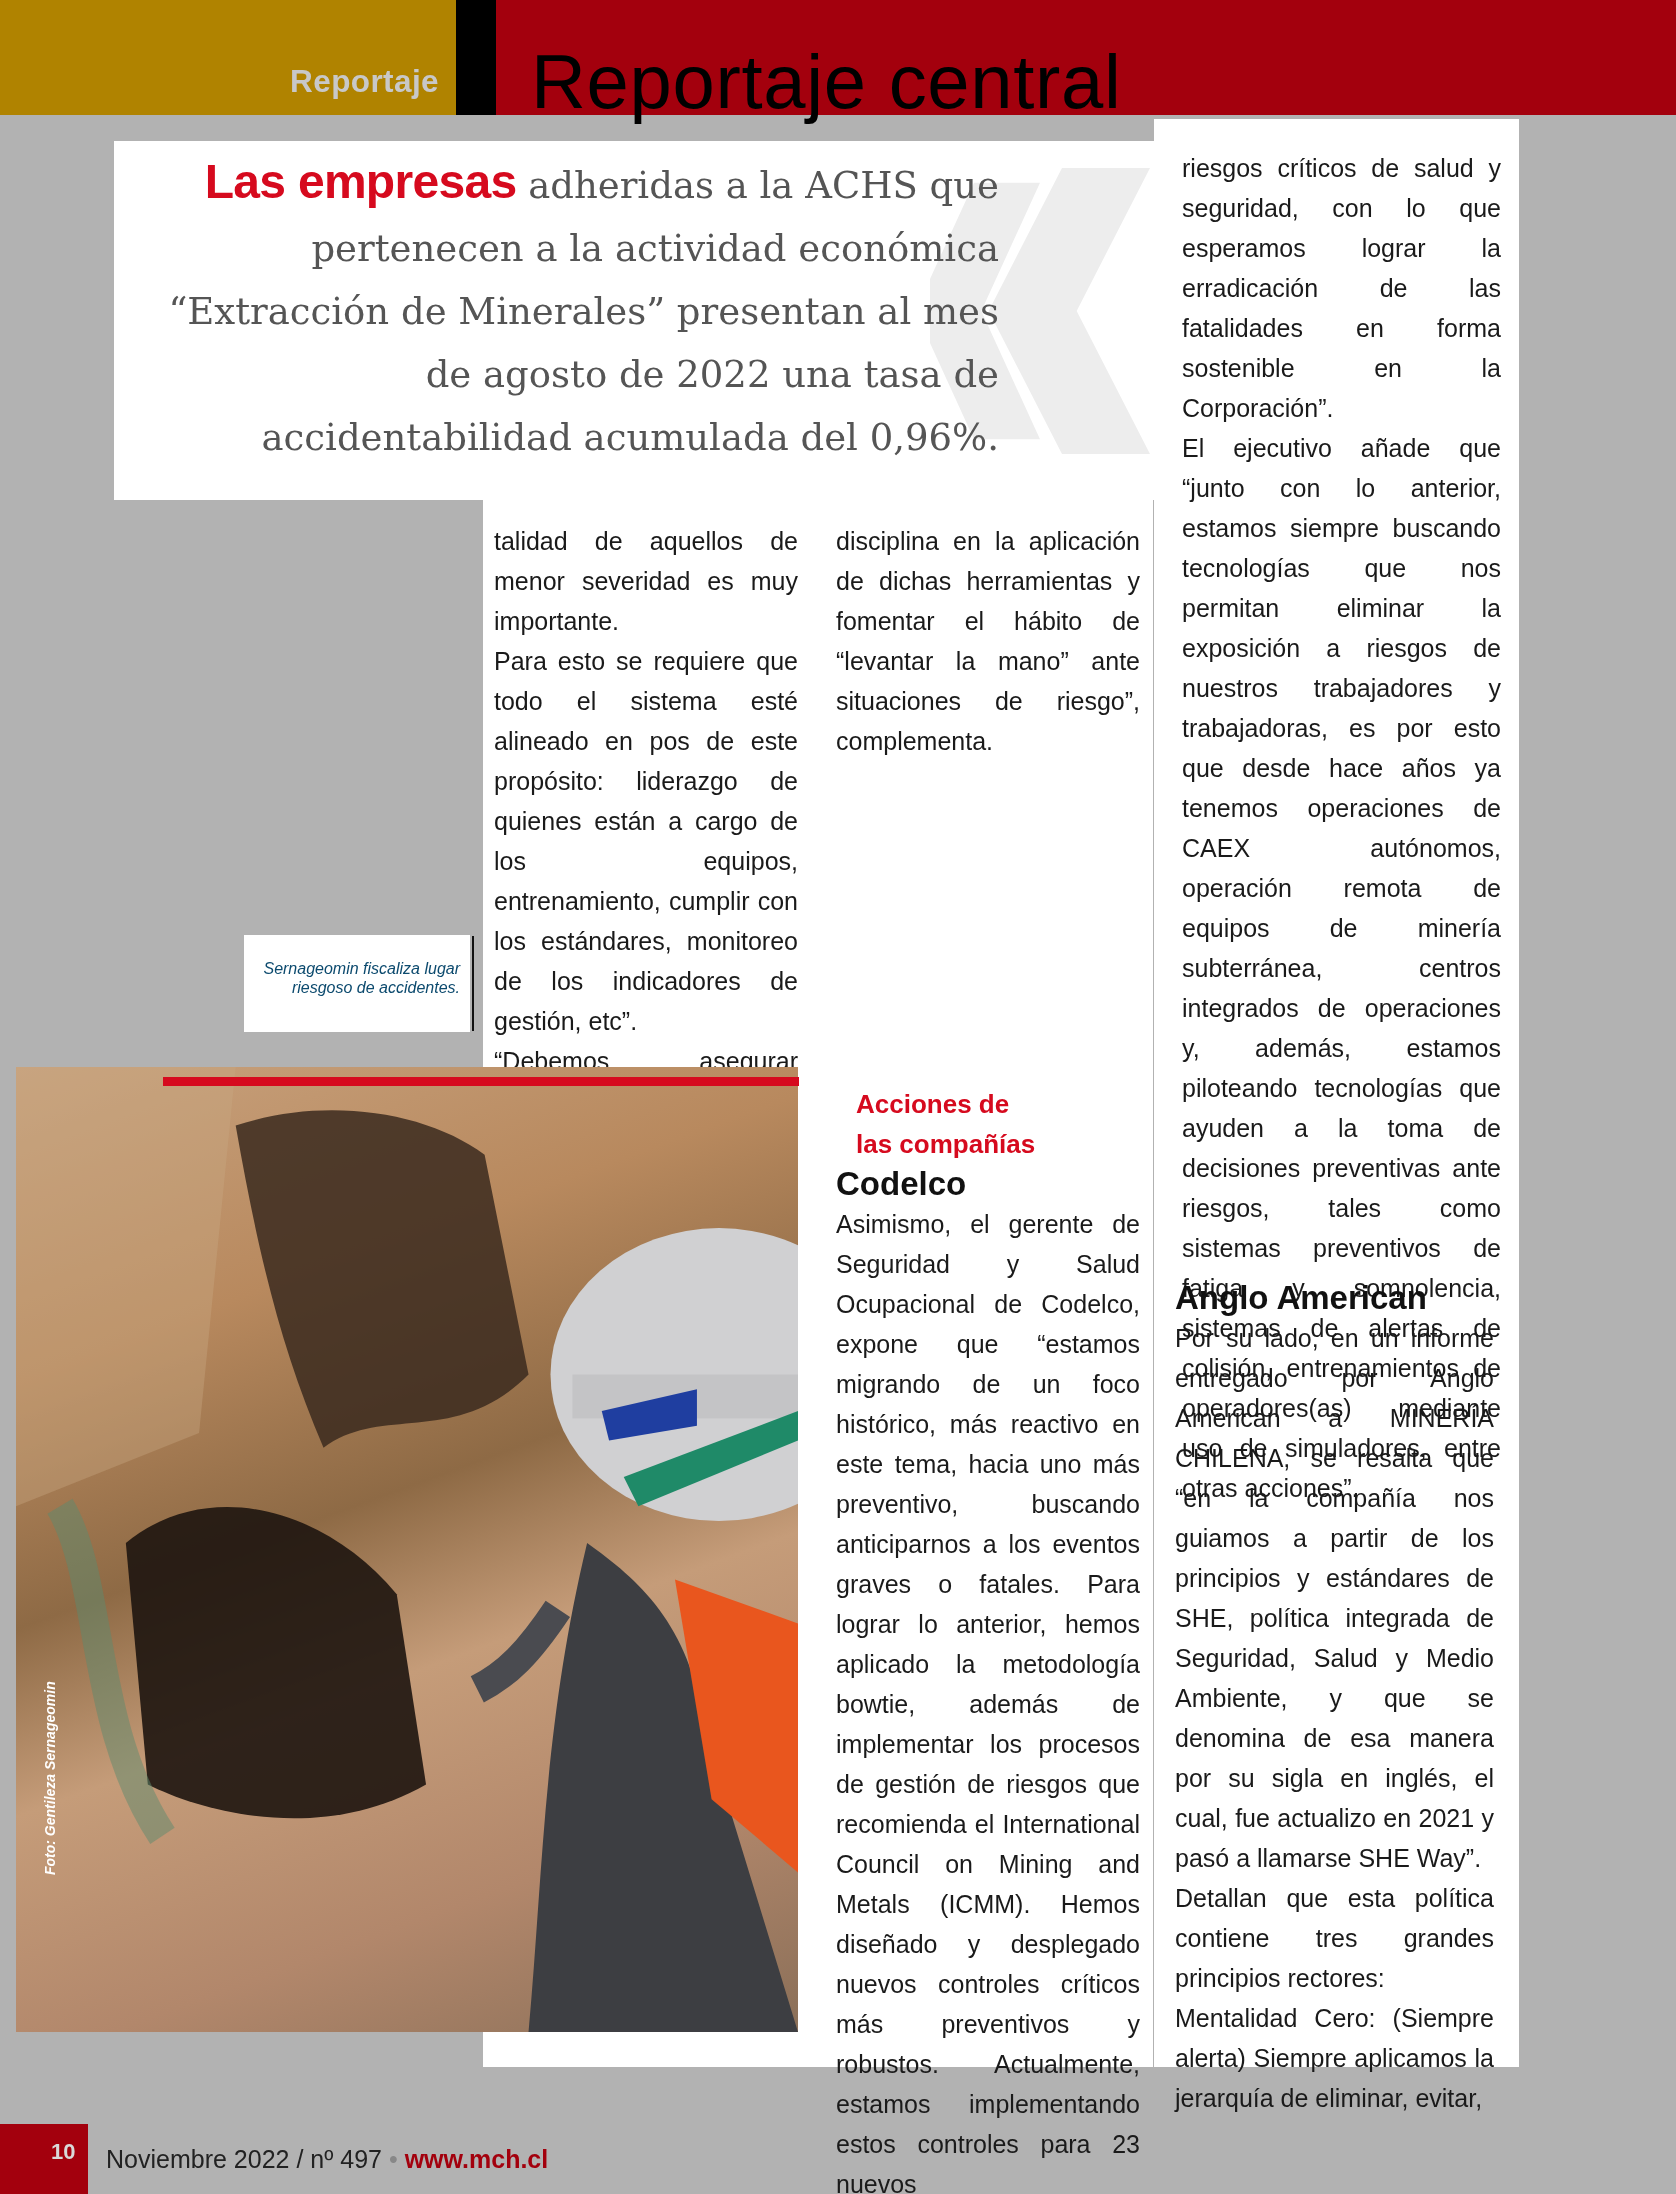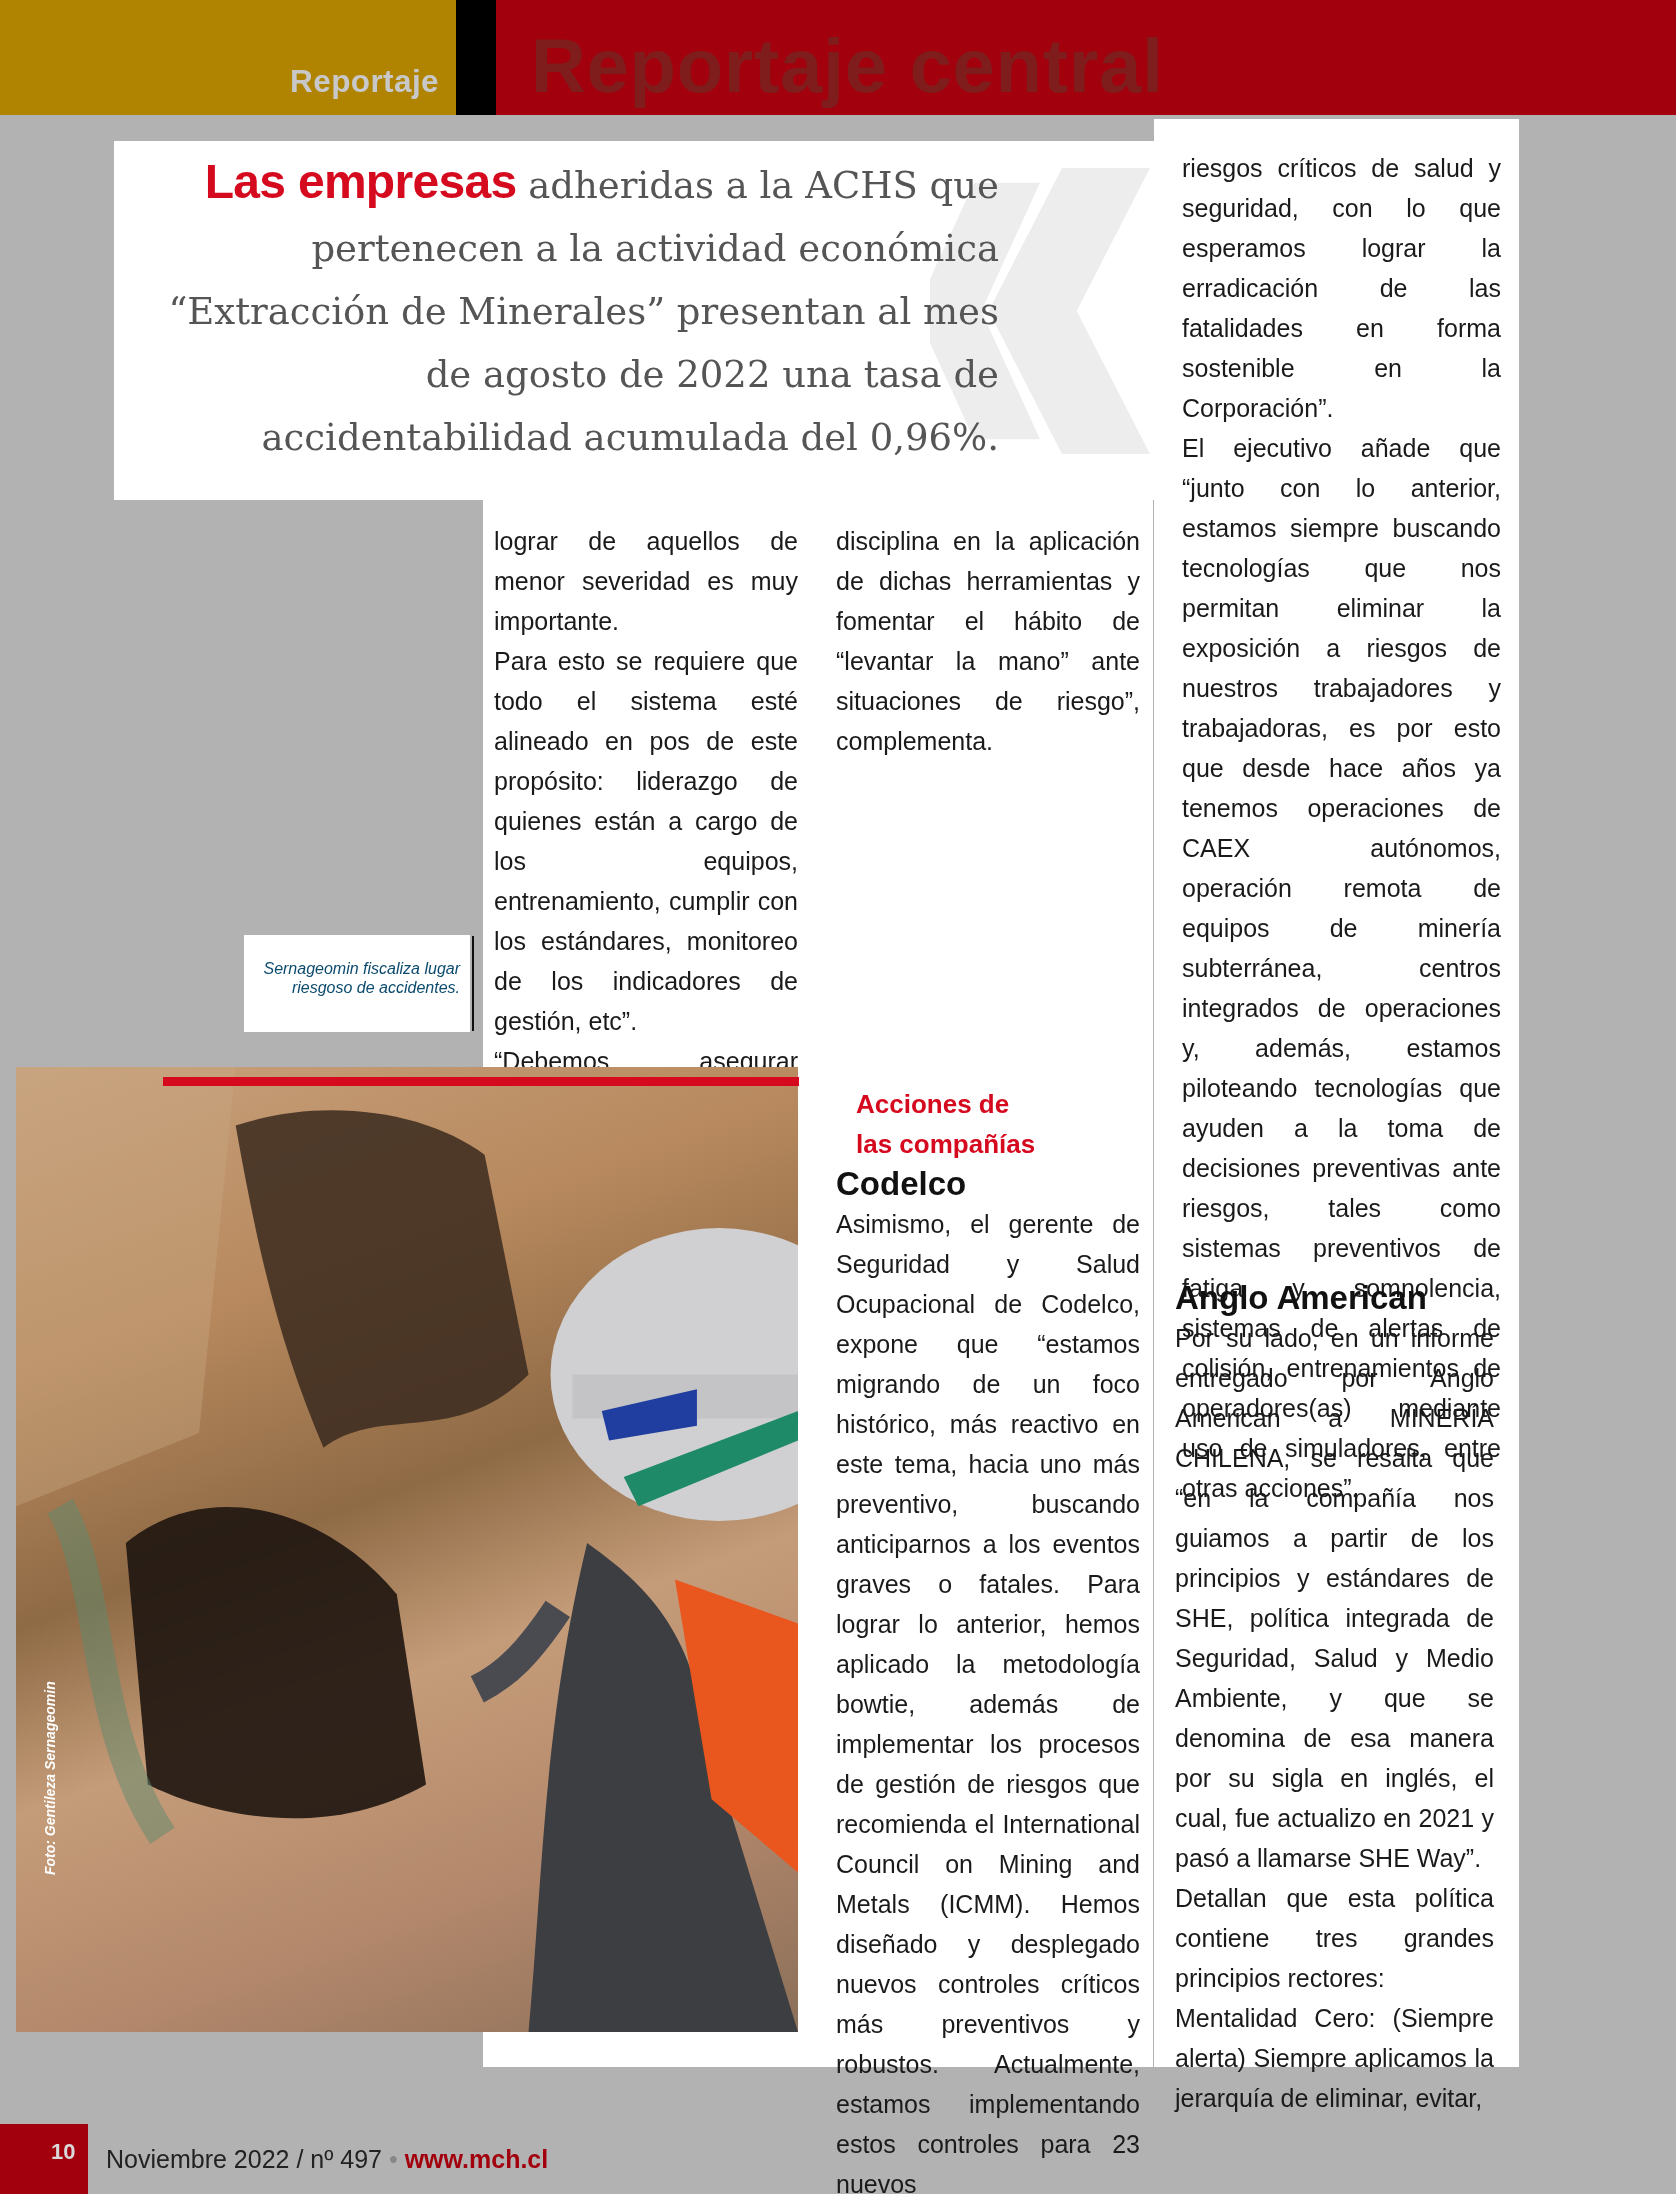--- a/index.html
+++ b/index.html
@@ -4,21 +4,21 @@
 <style>
   html, body { margin:0; padding:0; }
   body { width:1676px; height:2194px; position:relative; background:#b2b2b2; overflow:hidden;
          font-family:"Liberation Sans", sans-serif; }
   .abs { position:absolute; }
   
   .hdr-gold { left:0; top:0; width:456px; height:115px; background:#b08300; }
   .hdr-black { left:456px; top:0; width:40px; height:115px; background:#000; }
   .hdr-red { left:496px; top:0; width:1181px; height:115px; background:#a3000d; }
   .hdr-section { right:1237px; top:63px; font-size:31.5px; font-weight:bold; color:#c8c8c8; letter-spacing:0.4px; }
-  .hdr-title { left:531px; top:28px; font-size:76px; color:#7f1d1d; font-weight:bold; letter-spacing:0.7px; line-height:1; }
+  .hdr-title { left:531px; top:44px; font-size:76px; color:#000000; font-weight:normal; letter-spacing:0.7px; line-height:1; }
 
   
   .quote-box { left:114px; top:141px; width:1040px; height:359px; background:#fff; }
   .quote-mark { left:930px; top:168px; width:220px; height:286px; }
   .quote-text { left:146px; top:150px; width:853px; text-align:right; font-family:"DejaVu Serif", serif;
                 font-size:37px; line-height:63px; color:#555; font-weight:300; }
   .quote-text .lead { font-family:"Liberation Sans", sans-serif; font-weight:bold; color:#d60a1e; font-size:48px; letter-spacing:-0.7px; }
   .quote-text b { color:#555; }
 
   
@@ -72,21 +72,21 @@
 </svg>
 <div class="abs quote-text">
   <span class="lead">Las empresas</span><span> adheridas a la ACHS que pertenecen a la </span><b>actividad económica “Extracción de Minerales”</b><span> presentan al mes de agosto de 2022 una tasa de accidentabilidad acumulada del 0,96%.</span>
 </div>
 
 <div class="abs caption-box"></div>
 <div class="abs caption">Sernageomin fiscaliza lugar riesgoso de accidentes.</div>
 <div class="abs caption-rule"></div>
 
 <div class="abs col col1">
-  <p>lograr de aquellos de menor severidad es muy importante.</p>
+  <p>talidad de aquellos de menor severidad es muy importante.</p>
   <p>Para esto se requiere que todo el sistema esté alineado en pos de este propósito: liderazgo de quienes están a cargo de los equipos, entrenamiento, cumplir con los estándares, monitoreo de los indicadores de gestión, etc”.</p>
   <p>“Debemos asegurar entrenamientos efectivos a nuestros trabajadores para generar</p>
 </div>
 
 <div class="abs photo">
   <svg width="782" height="965" viewBox="0 0 1068 1318">
     <path d="M300 80 C420 40 560 60 640 120 L700 420 C600 520 500 460 420 520 C360 380 330 250 300 80Z" fill="#3b2a1e" opacity="0.85"></path>
     <path d="M150 650 C260 560 420 600 520 720 L560 980 C420 1060 260 1020 180 980 Z" fill="#1e1510" opacity="0.9"></path>
     <path d="M0 0 L300 0 L250 500 L0 600 Z" fill="#c9a883" opacity="0.4"></path>
     <path d="M60 600 C120 700 100 900 200 1050" stroke="#5e8a6d" stroke-width="40" fill="none" opacity="0.5"></path>

